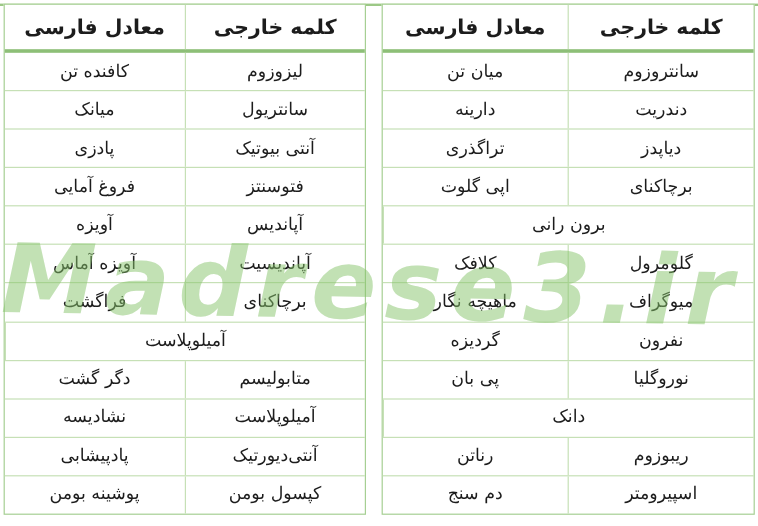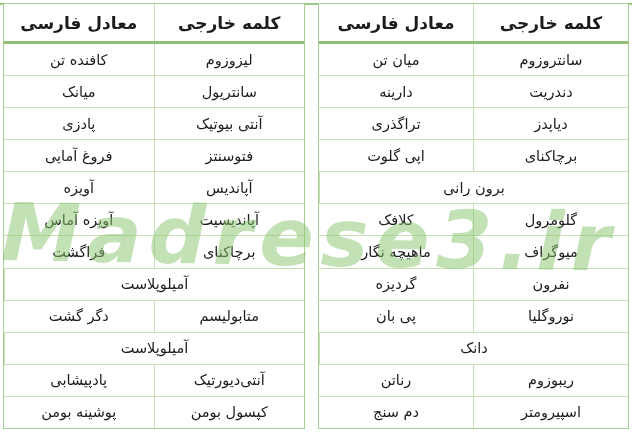--- a/index.html
+++ b/index.html
@@ -165,20 +165,21 @@
   </div>
   <div class="trow">
     <div class="cell">آمیلوپلاست</div>
   </div>
   <div class="trow">
     <div class="cell">متابولیسم</div>
     <div class="cell">دگر گشت</div>
   </div>
   <div class="trow">
     <div class="cell">آمیلوپلاست</div>
+    <div class="cell">نشادیسه</div>
   </div>
   <div class="trow">
     <div class="cell">آنتی‌دیورتیک</div>
     <div class="cell">پادپیشابی</div>
   </div>
   <div class="trow">
     <div class="cell">کپسول بومن</div>
     <div class="cell">پوشینه بومن</div>
   </div>
 </div>

